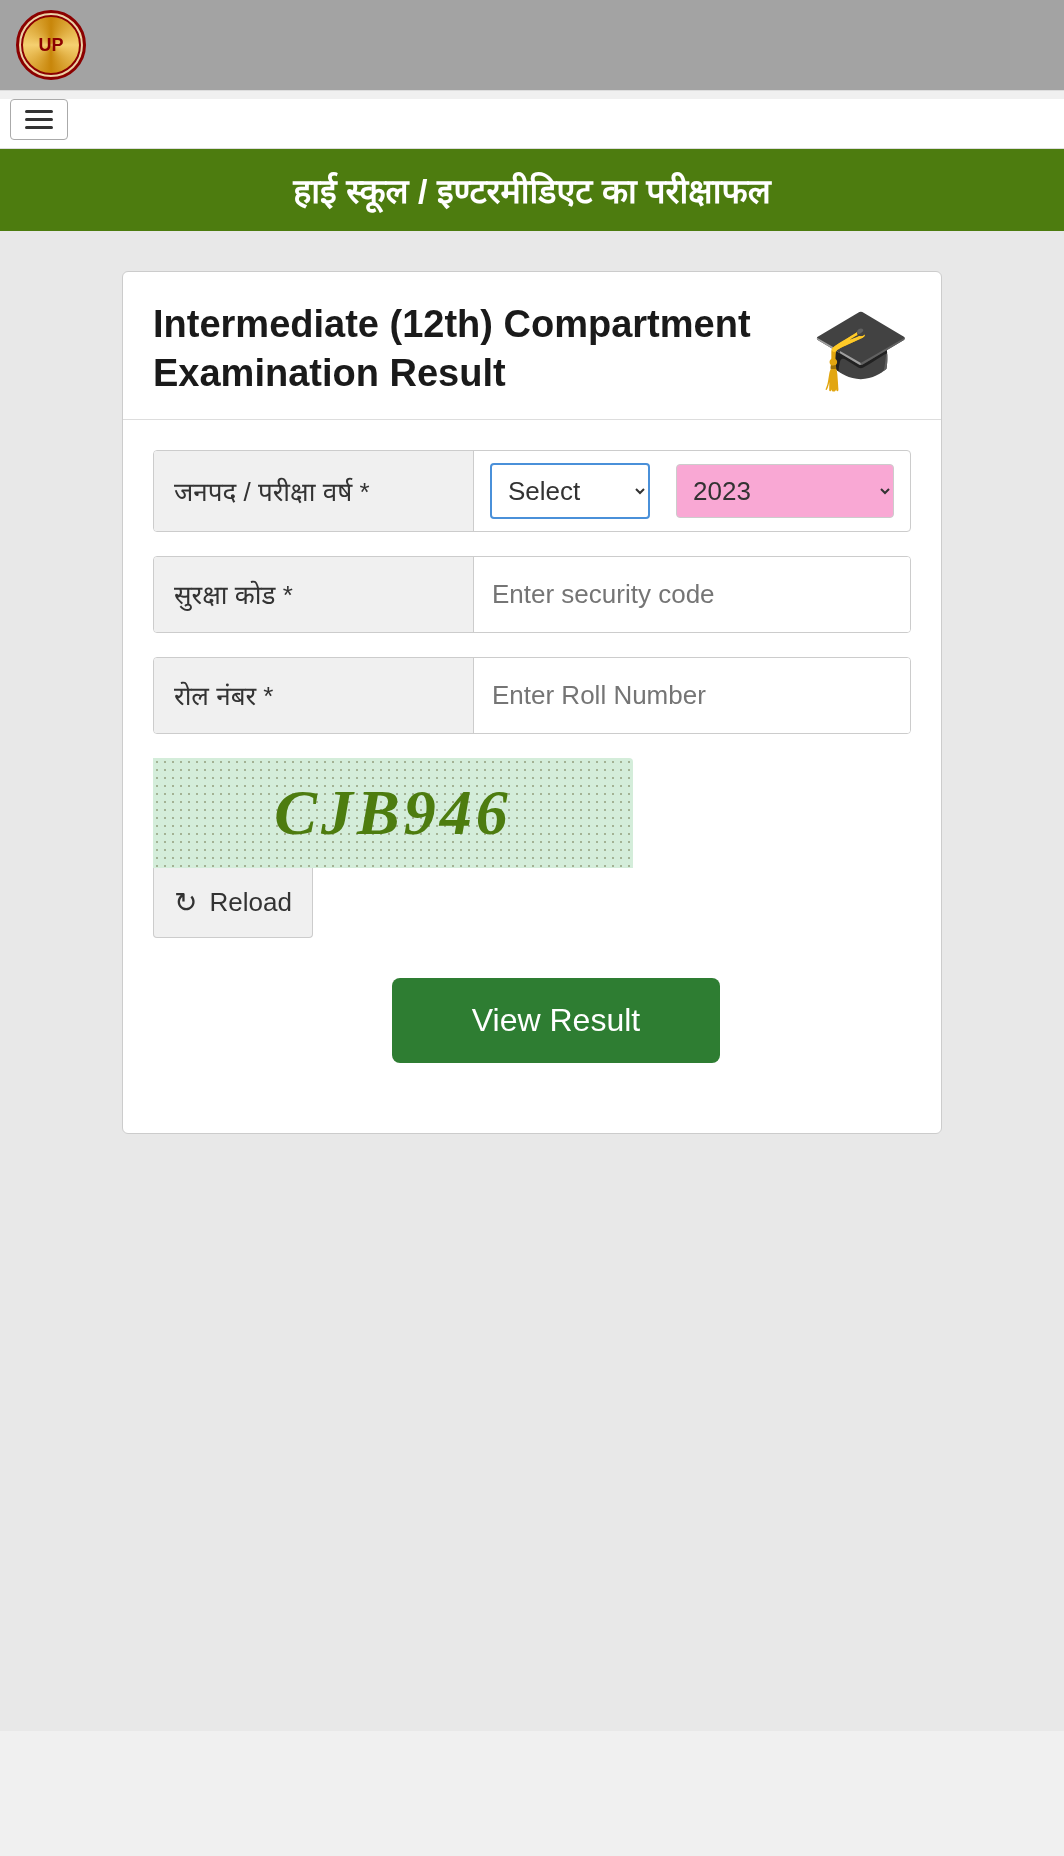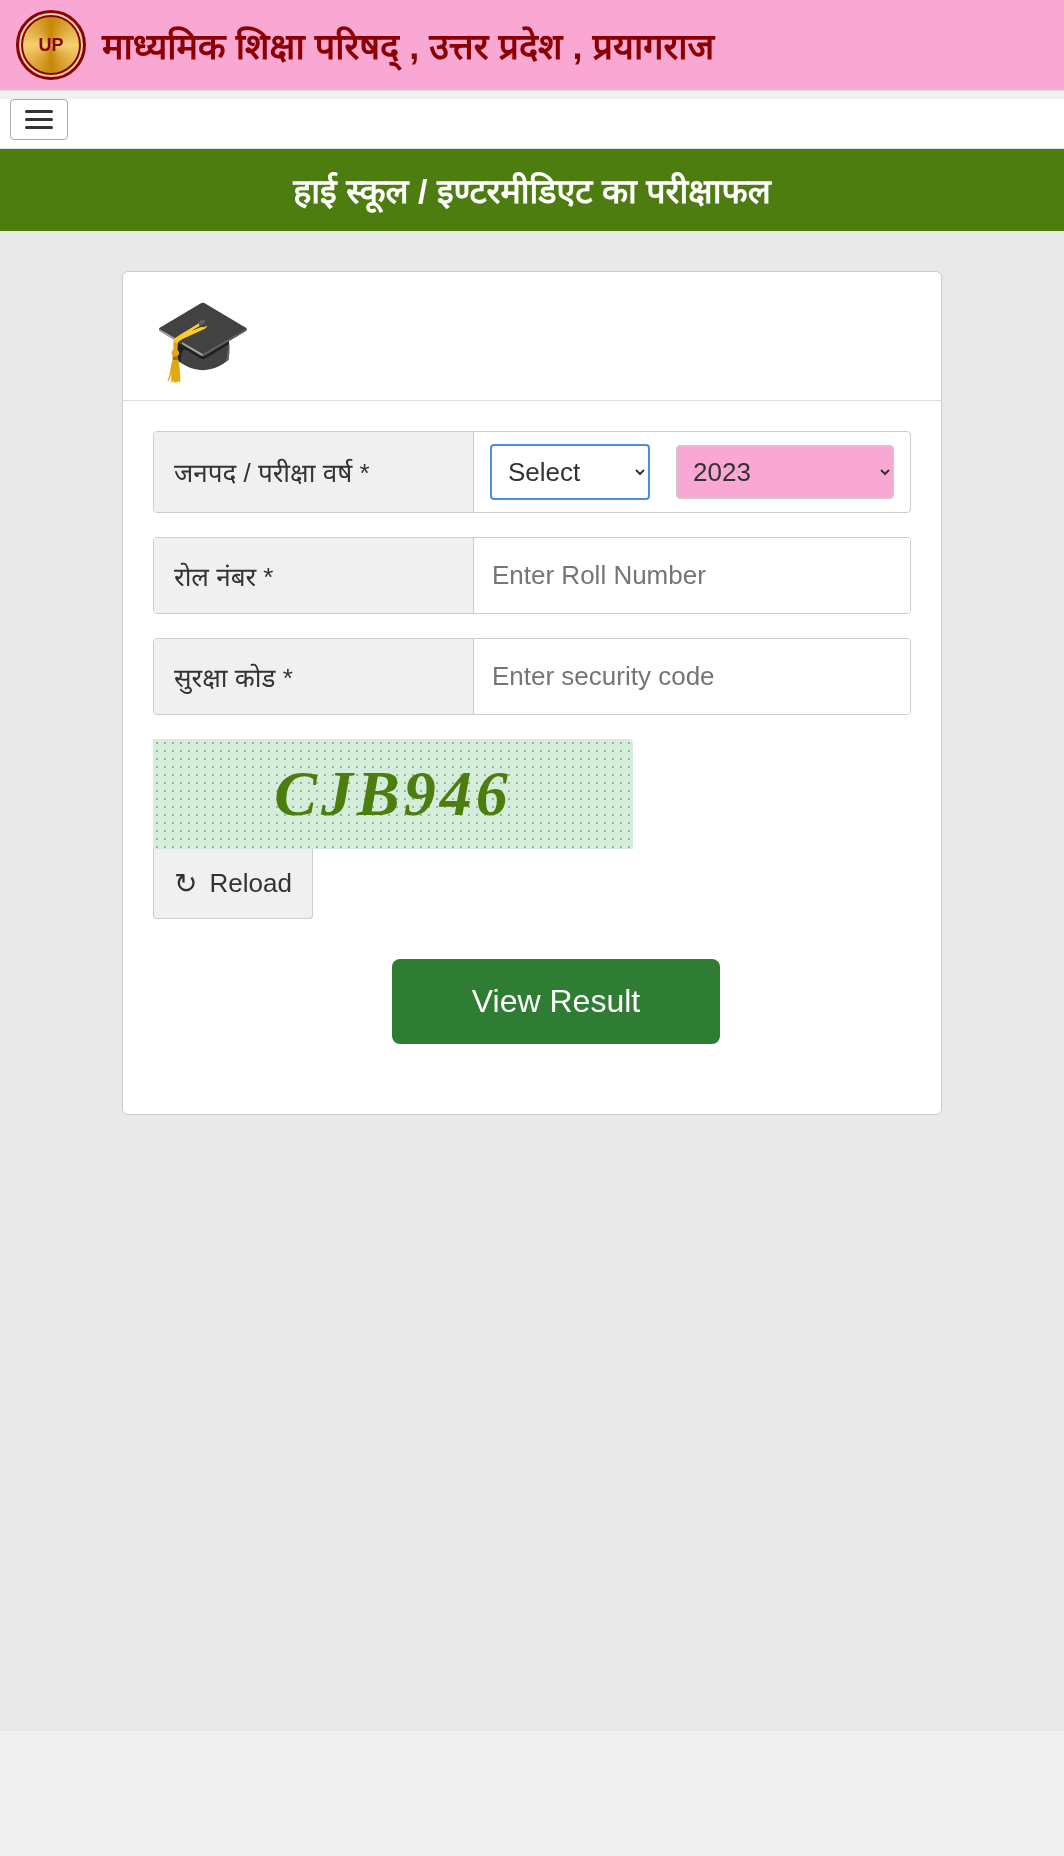--- a/index.html
+++ b/index.html
@@ -11,21 +11,21 @@
 
     body {
       font-family: Arial, sans-serif;
       background-color: #f0f0f0;
       width: 1064px;
       min-height: 1856px;
     }
 
     
     .header {
-      background-color: #f9a8d4;
+      background-color: #a3a3a3;
       display: flex;
       align-items: center;
       padding: 10px 16px;
       gap: 16px;
       border-bottom: 1px solid #ddd;
     }
 
     .logo-circle {
       width: 70px;
       height: 70px;
@@ -296,39 +296,39 @@
   </style>
 </head>
 <body>
 
 <div class="header">
   <div class="logo-circle">
     <div class="logo-inner">
       <span class="logo-text">UP</span>
     </div>
   </div>
-  <h1 class="header-title">माध्यमिक शिक्षा परिषद् , उत्तर प्रदेश , प्रयागराज</h1>
 </div>
 
 <div class="hamburger-bar">
   <button class="hamburger-btn" aria-label="Menu">
     <span></span>
     <span></span>
     <span></span>
   </button>
 </div>
 
 <div class="blue-banner">
   <span>हाई स्कूल / इण्टरमीडिएट का परीक्षाफल</span>
 </div>
 
 <div class="main-content">
   <div class="form-card">
 
     <div class="card-header">
+      <h2 class="card-title">Intermediate (12th) Compartment Examination Result</h2>
       <span class="graduation-cap">🎓</span>
     </div>
 
     <div class="form-body">
 
       <div class="form-row">
         <div class="form-label">जनपद / परीक्षा वर्ष *</div>
         <div class="select-row-inner">
           <select class="form-select">
             <option>Select</option>
@@ -340,30 +340,30 @@
           <select class="form-select-year">
             <option>2023</option>
             <option>2022</option>
             <option>2021</option>
             <option>2020</option>
           </select>
         </div>
       </div>
 
       <div class="form-row">
+        <div class="form-label">सुरक्षा कोड *</div>
+        <div class="form-input-wrapper">
+          <input type="text" class="form-input" placeholder="Enter security code" style="">
+        </div>
+      </div>
+
+      <div class="form-row">
         <div class="form-label">रोल नंबर *</div>
         <div class="form-input-wrapper">
           <input type="text" class="form-input" placeholder="Enter Roll Number" style="">
-        </div>
-      </div>
-
-      <div class="form-row">
-        <div class="form-label">सुरक्षा कोड *</div>
-        <div class="form-input-wrapper">
-          <input type="text" class="form-input" placeholder="Enter security code" style="">
         </div>
       </div>
 
       <div class="captcha-section">
         <div style="display:flex;">
           <div class="captcha-image-box">
             <div class="captcha-dots-bg"></div>
             <span class="captcha-text">CJB946</span>
           </div>
         </div>

